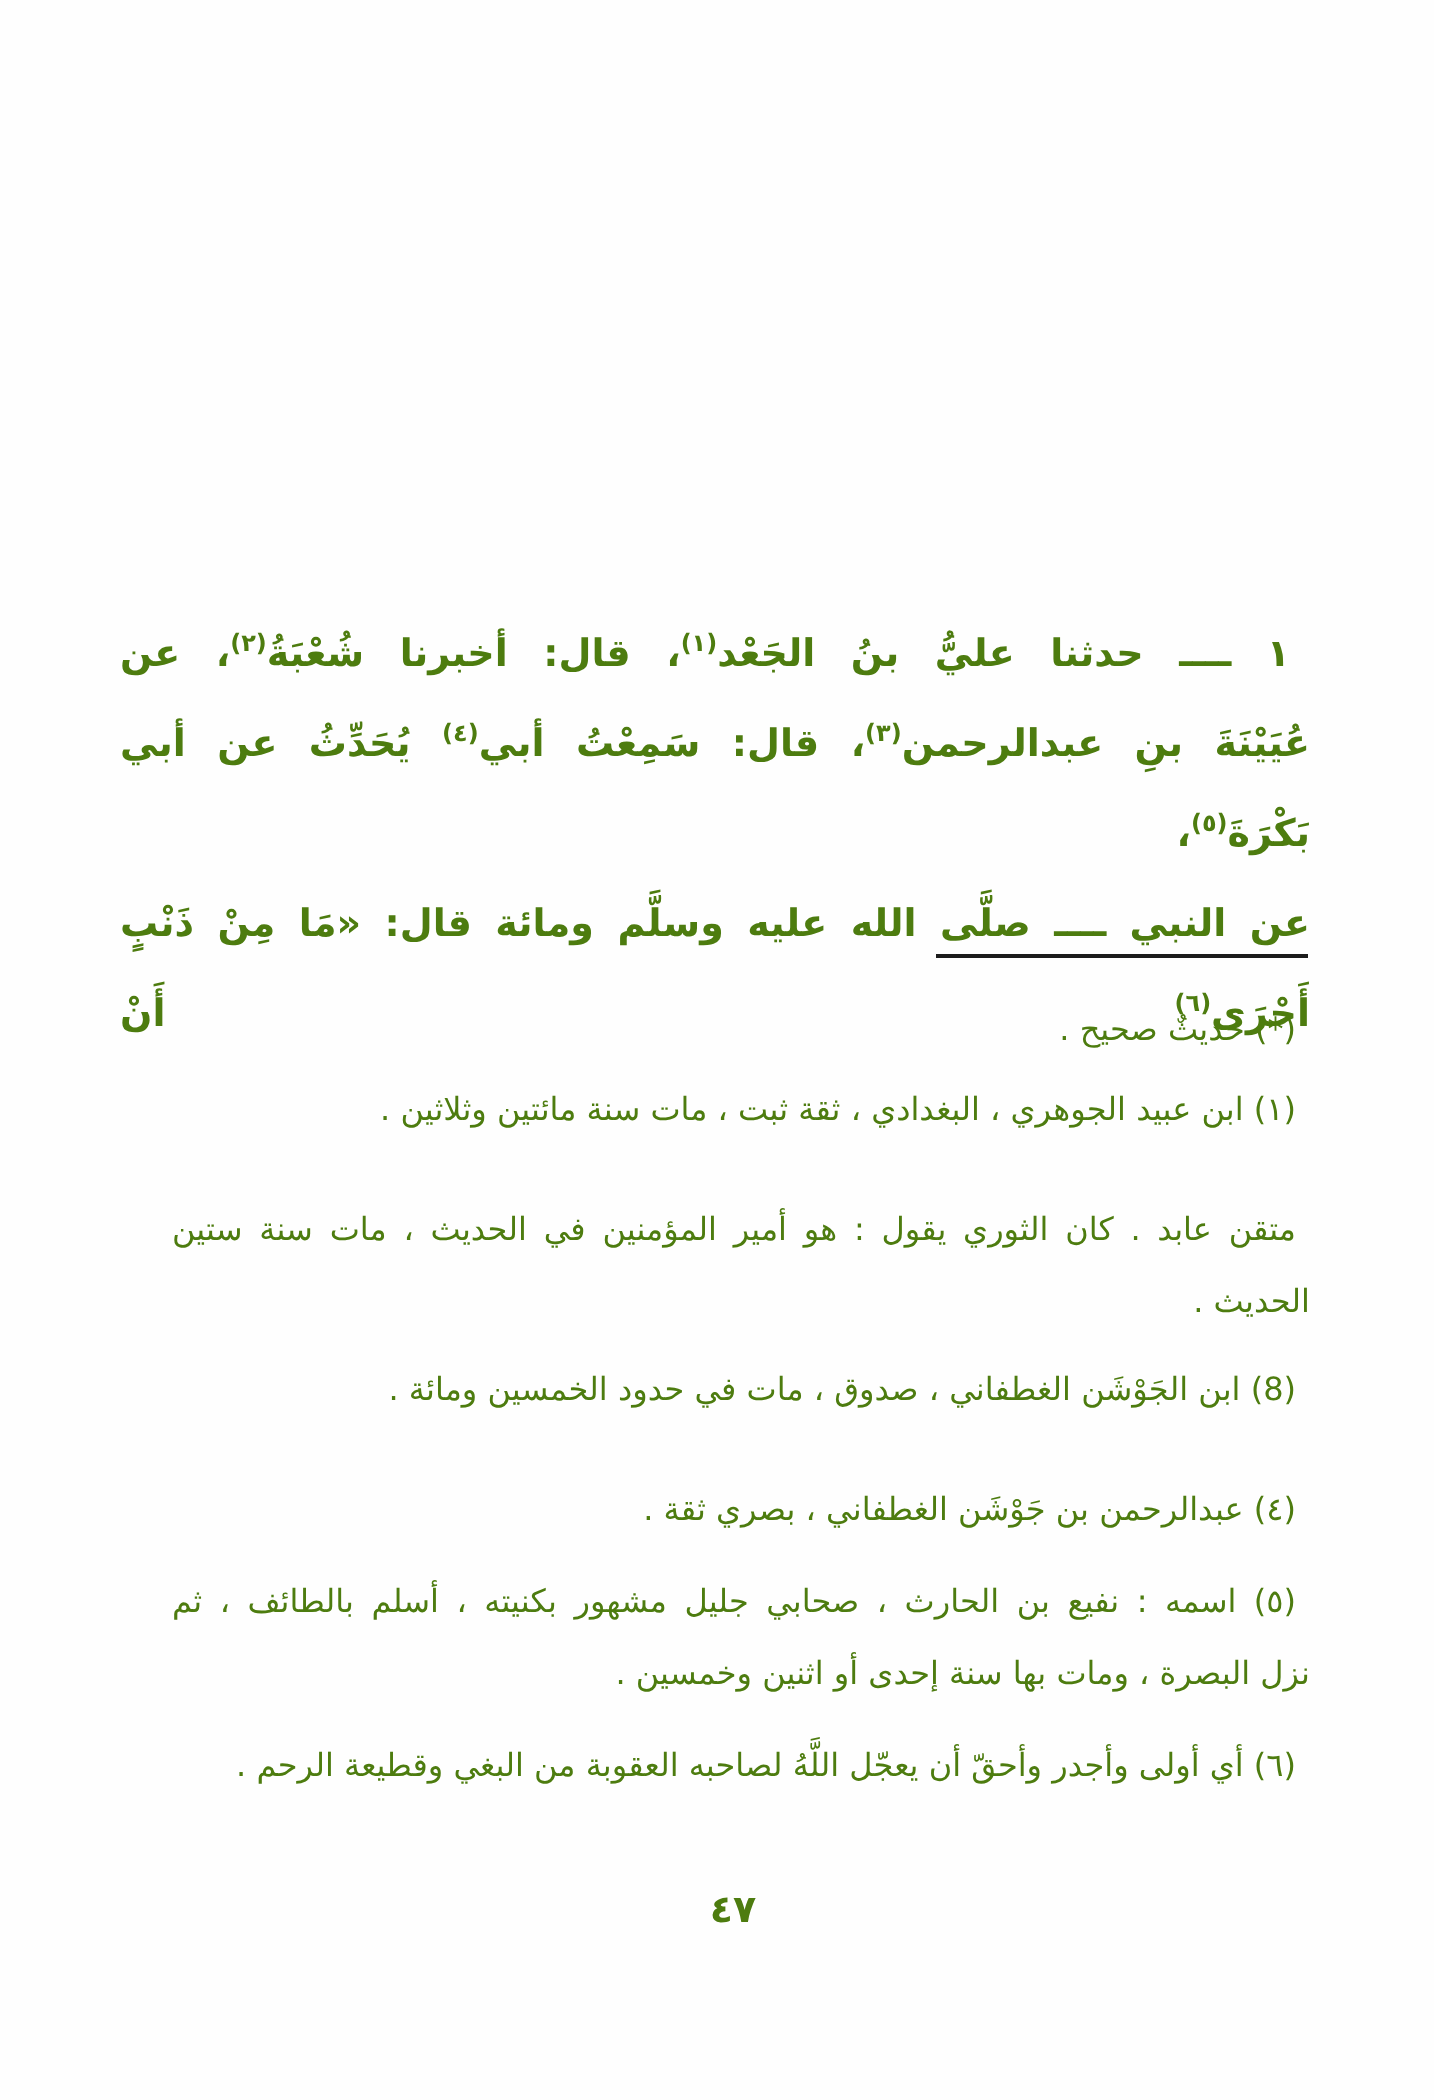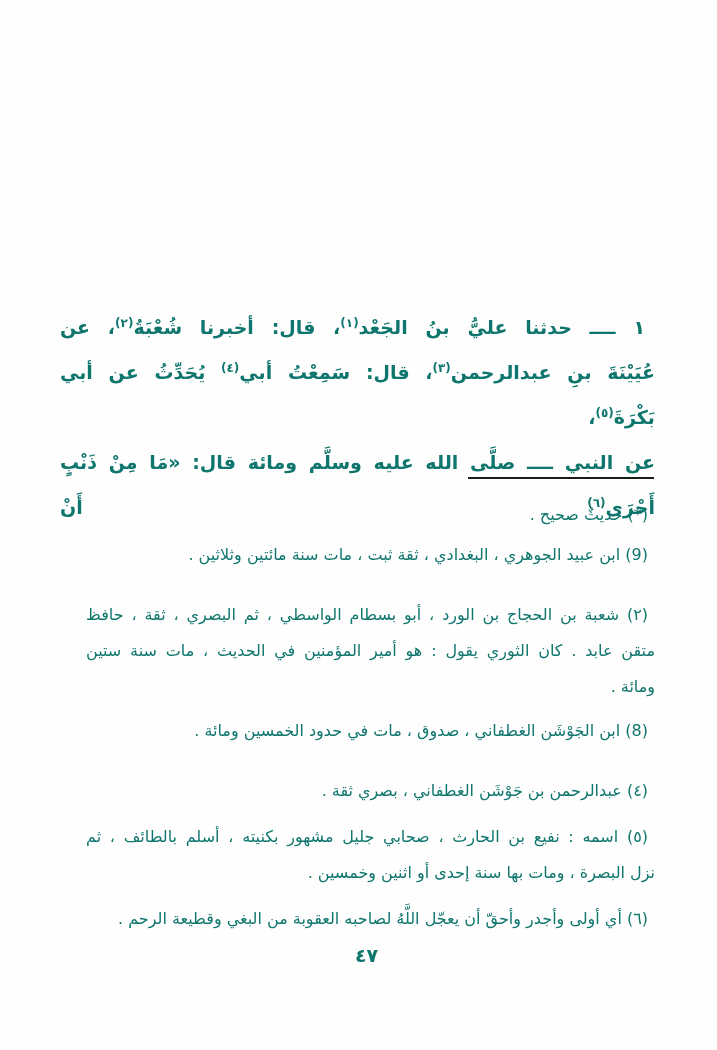--- a/index.html
+++ b/index.html
@@ -1,21 +1,21 @@
 <!DOCTYPE html>
 <html lang="ar" dir="rtl"><head>
 <meta charset="utf-8">
 <style>
   html, body { margin: 0; padding: 0; background: #ffffff; }
   .page {
     position: relative;
     width: 717px;
     height: 1050px;
     background: #fefefe;
-    color: #0f766e;
+    color: #4d7c0f;
     font-family: "DejaVu Sans", sans-serif;
     direction: rtl;
     overflow: hidden;
   }
   
   .hadith {
     position: absolute;
     top: 305px;
     right: 62px;
     left: 60px;
@@ -81,26 +81,25 @@
       <div class="line justify"><span>عن النبي ــــ صلَّى الله عليه وسلَّم ومائة قال: «مَا مِنْ ذَنْبٍ أَحْرَى</span><sup>(٦)</sup><span> أَنْ</span></div>
     </div>
 
   <div class="separator"></div>
 
   <div class="footnotes">
       <div class="footnote">
         <div class="line end"><span>(*) حديثٌ صحيح .</span></div>
       </div>
       <div class="footnote">
-        <div class="line end"><span>(9) ابن عبيد الجوهري ، البغدادي ، ثقة ثبت ، مات سنة مائتين وثلاثين .</span></div>
+        <div class="line end"><span>(١) ابن عبيد الجوهري ، البغدادي ، ثقة ثبت ، مات سنة مائتين وثلاثين .</span></div>
       </div>
       <div class="footnote">
-        <div class="line justify"><span>(٢) شعبة بن الحجاج بن الورد ، أبو بسطام الواسطي ، ثم البصري ، ثقة ، حافظ</span></div>
         <div class="line justify"><span>متقن عابد . كان الثوري يقول : هو أمير المؤمنين في الحديث ، مات سنة ستين</span></div>
-        <div class="line end"><span>ومائة .</span></div>
+        <div class="line end"><span>الحديث .</span></div>
       </div>
       <div class="footnote">
         <div class="line end"><span>(8) ابن الجَوْشَن الغطفاني ، صدوق ، مات في حدود الخمسين ومائة .</span></div>
       </div>
       <div class="footnote">
         <div class="line end"><span>(٤) عبدالرحمن بن جَوْشَن الغطفاني ، بصري ثقة .</span></div>
       </div>
       <div class="footnote">
         <div class="line justify"><span>(٥) اسمه : نفيع بن الحارث ، صحابي جليل مشهور بكنيته ، أسلم بالطائف ، ثم</span></div>
         <div class="line end"><span>نزل البصرة ، ومات بها سنة إحدى أو اثنين وخمسين .</span></div>

